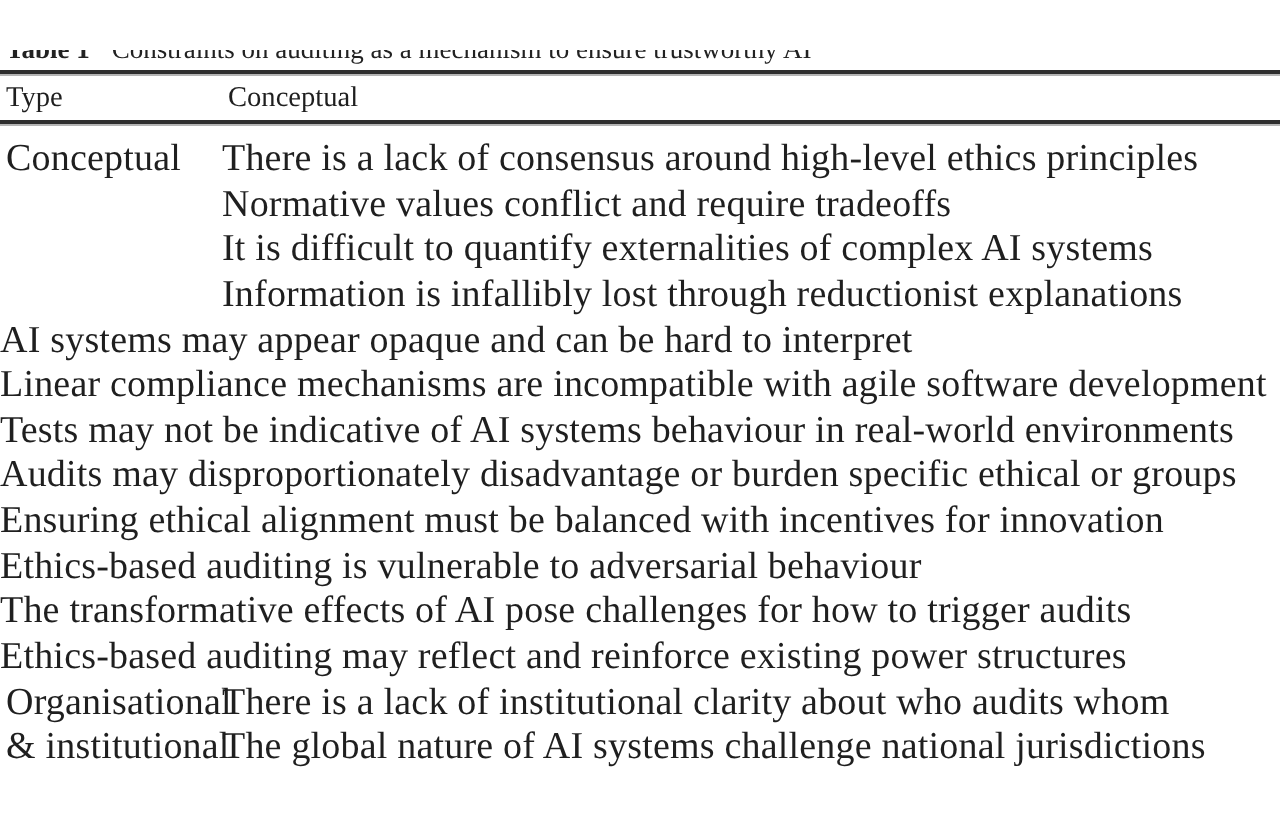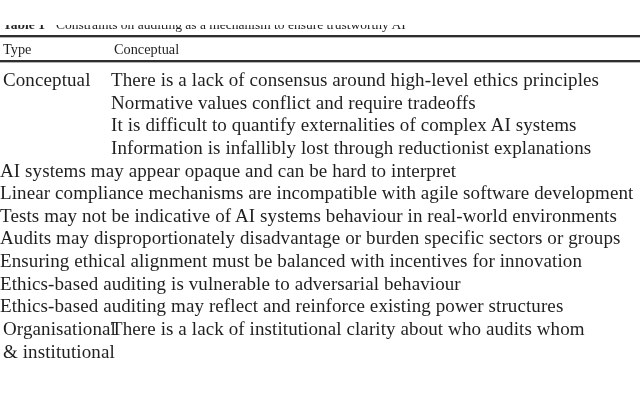--- a/index.html
+++ b/index.html
@@ -116,34 +116,36 @@
     <div class="section">
       <div class="constraints-cell">
         <div class="tline">AI systems may appear opaque and can be hard to interpret</div>
         <div class="tline">Linear compliance mechanisms are incompatible with agile software development</div>
         <div class="tline">Tests may not be indicative of AI systems behaviour in real-world environments</div>
       </div>
     </div>
 
     <div class="section">
       <div class="constraints-cell">
-        <div class="tline">Audits may disproportionately disadvantage or burden specific sectors or groups</div>
+        <div class="tline">Audits may disproportionately disadvantage or burden specific ethical or groups</div>
         <div class="tline">Ensuring ethical alignment must be balanced with incentives for innovation</div>
         <div class="tline">Ethics-based auditing is vulnerable to adversarial behaviour</div>
+        <div class="tline">The transformative effects of AI pose challenges for how to trigger audits</div>
         <div class="tline">Ethics-based auditing may reflect and reinforce existing power structures</div>
       </div>
     </div>
 
     <div class="section">
       <div class="type-cell">
         <div class="tline">Organisational</div>
         <div class="tline">&amp; institutional</div>
       </div>
       <div class="constraints-cell">
         <div class="tline">There is a lack of institutional clarity about who audits whom</div>
+        <div class="tline">The global nature of AI systems challenge national jurisdictions</div>
       </div>
     </div>
 
   </div>
 
   <div class="rule rule-bottom"></div>
 
 </div>
 
 </body></html>

